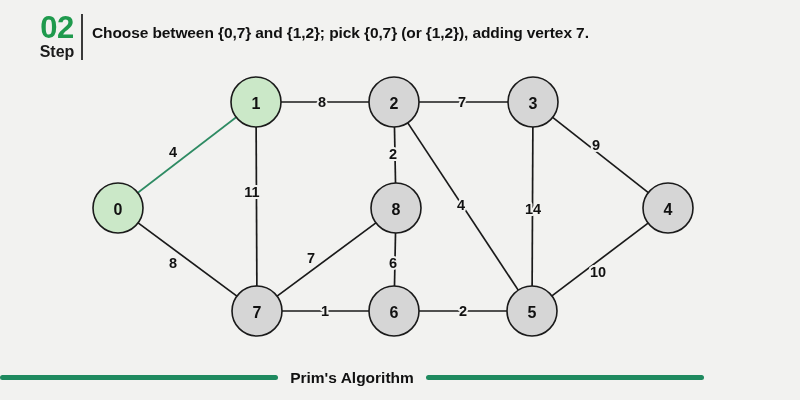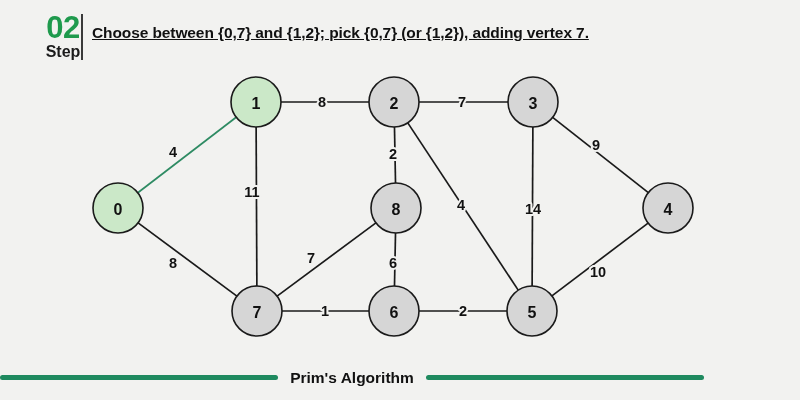--- a/index.html
+++ b/index.html
@@ -24,21 +24,21 @@
   
   .header {
     position: absolute;
     left: 0;
     top: 0;
     width: 800px;
     height: 70px;
   }
   .step-block {
     position: absolute;
-    left: 36px;
+    left: 30px;
     top: 12px;
     width: 54px;
     text-align: center;
   }
   .step-num {
     font-size: 31px;
     font-weight: bold;
     color: #1f9a4d;
     line-height: 32px;
     letter-spacing: -0.5px;
@@ -60,21 +60,20 @@
   }
   .header-text {
     position: absolute;
     left: 92px;
     top: 24px;
     font-size: 15.5px;
     font-weight: bold;
     color: #111111;
     white-space: nowrap;
     letter-spacing: -0.1px;
-    text-decoration: underline;
   }
 
   
   .graph-wrap {
     position: absolute;
     left: 0;
     top: 62px;
     width: 800px;
     height: 290px;
   }

